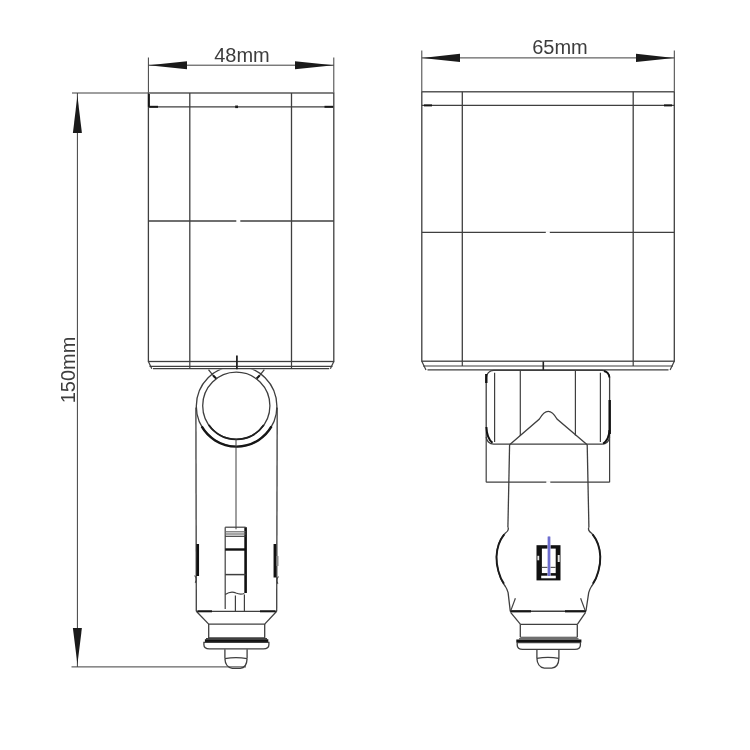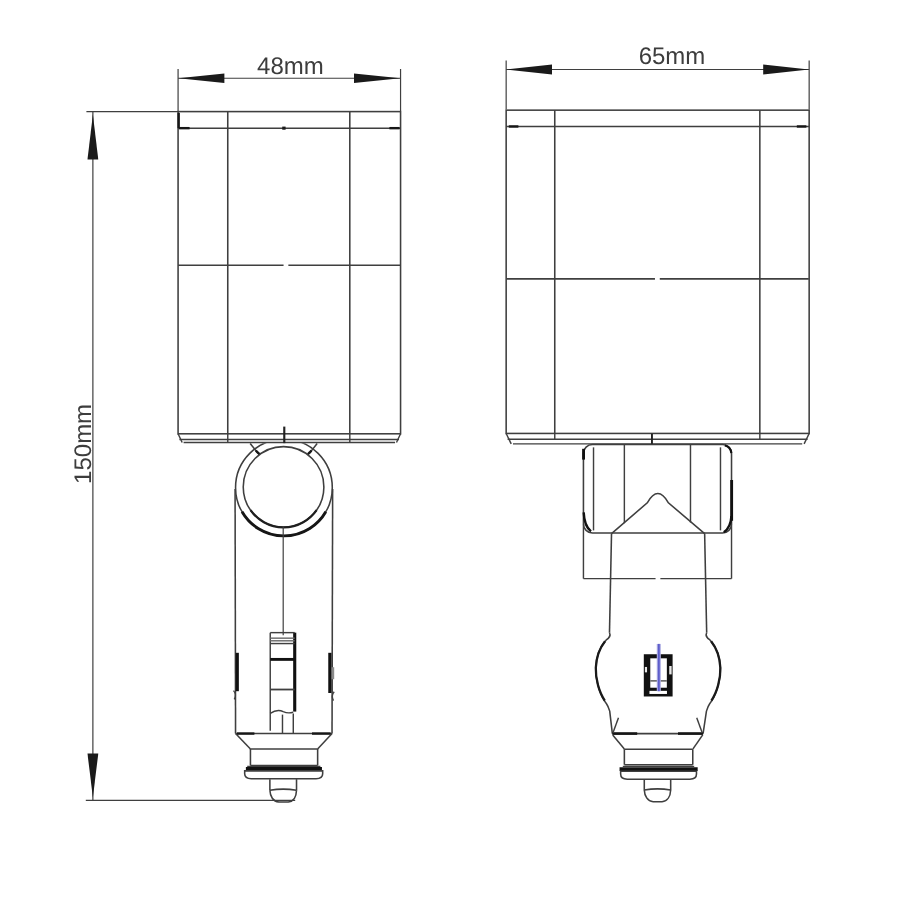--- a/index.html
+++ b/index.html
@@ -1,16 +1,16 @@
 <!DOCTYPE html>
 <html><head>
 <meta charset="utf-8">
 <style>
   html,body{margin:0;padding:0;background:#ffffff;}
-  .wrap{width:750px;height:750px;position:relative;background:#737373;overflow:hidden;}
+  .wrap{width:684px;height:750px;position:relative;background:#ef4444;overflow:hidden;}
   svg{display:block;}
   text{font-family:"Liberation Sans", sans-serif;fill:#3d3d3d;}
 </style>
 </head>
 <body>
 <div class="wrap">
 <svg width="750" height="750" viewBox="0 0 750 750" fill="none" stroke-linecap="butt">
   <defs>
     <clipPath id="ringclip2">
           <rect x="150" y="369.4" width="180" height="90"></rect>

